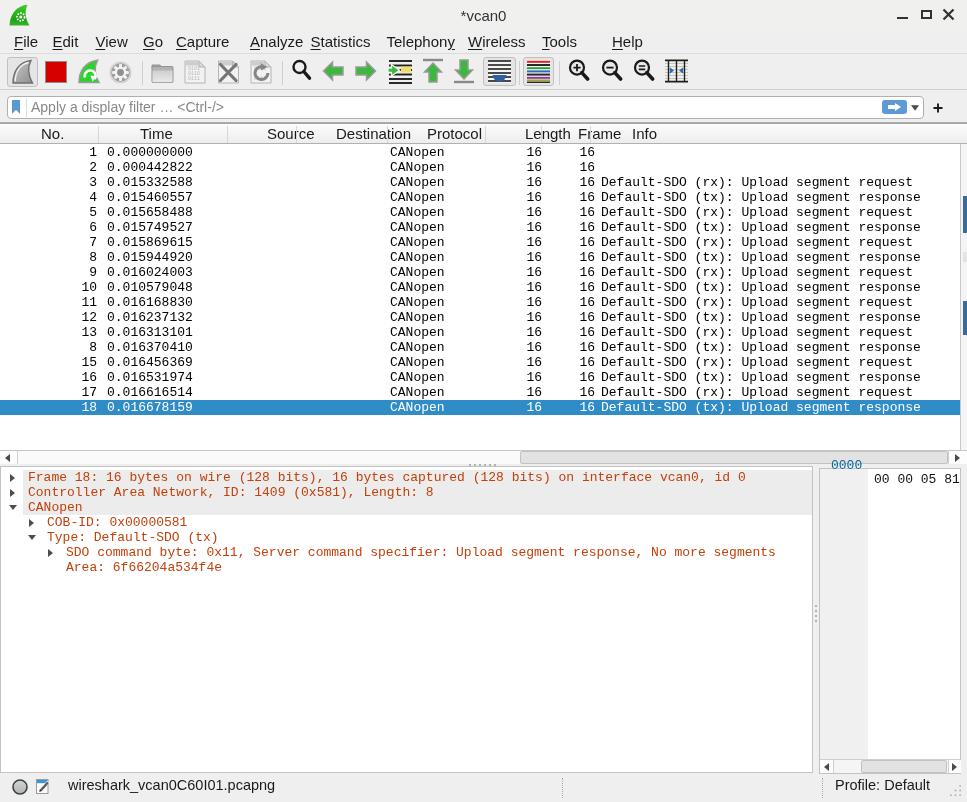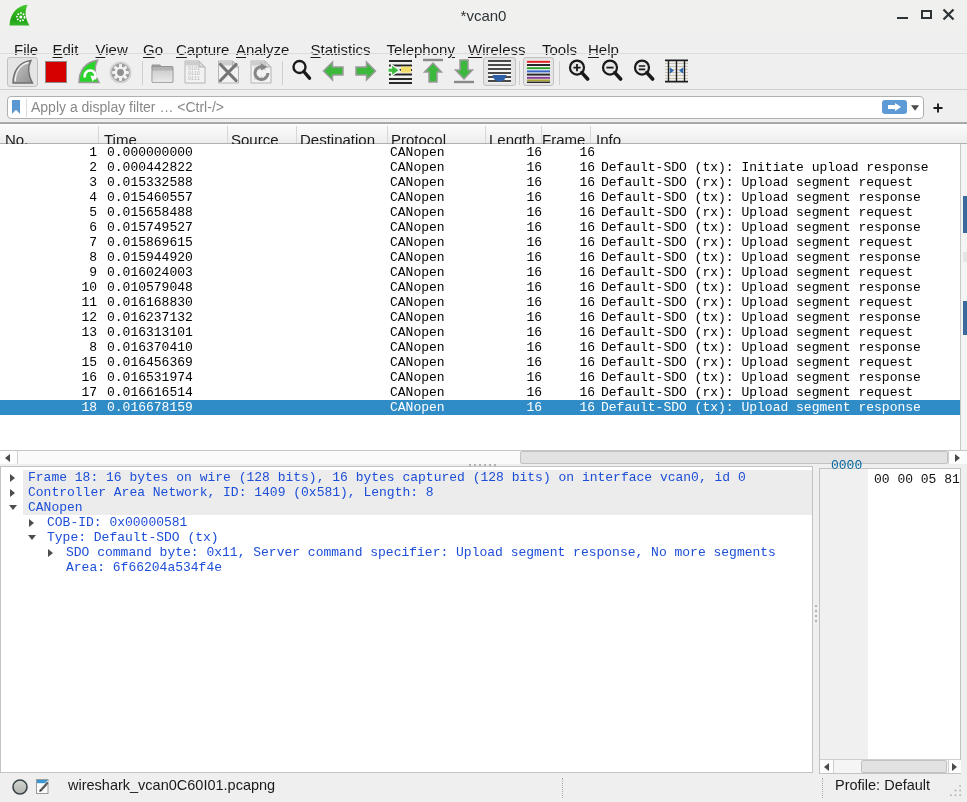--- a/index.html
+++ b/index.html
@@ -5,56 +5,56 @@
   html,body{margin:0;padding:0;}
   body{width:967px;height:802px;position:relative;overflow:hidden;background:#efefef;
        font-family:"Liberation Sans",sans-serif;-webkit-font-smoothing:antialiased;}
   .abs{position:absolute;}
   .mono{font-family:"Liberation Mono",monospace;font-size:13px;line-height:15px;white-space:pre;color:#111;}
   
   #titlebar{left:0;top:0;width:967px;height:30px;background:#f0f0ef;}
   #title{left:0;top:6.5px;width:967px;text-align:center;font-size:15px;color:#2e3436;}
   
   #menubar{left:0;top:30px;width:967px;height:23px;font-size:15px;color:#1a1a1a;}
-  .mi{position:absolute;top:2.5px;margin-top:8px;}
+  .mi{position:absolute;top:2.5px;}
   .mi u{text-decoration:underline;text-underline-offset:2px;}
   
   #toolbar{left:0;top:53px;width:967px;height:37px;border-top:1px solid #dcdcdc;border-bottom:1px solid #d0d0d0;box-sizing:border-box;}
   .tsep{position:absolute;top:61px;width:1px;height:24px;background:#cfcfcf;}
   .tbtn{position:absolute;top:3px;width:31px;height:30px;background:#e5e5e5;border:1px solid #c0c0c0;border-radius:3px;box-sizing:border-box;}
   
   #filterbox{left:7px;top:96px;width:917px;height:23px;background:#fff;border:1px solid #b0b0b0;border-radius:4px;box-sizing:border-box;}
   #filtertext{left:31px;top:99px;font-size:14px;color:#888;}
   #applybtn{left:882px;top:100px;width:25px;height:14px;background:#5e9bd6;border-radius:3px;}
   #plus{left:933px;top:103px;}
   
   #phead{left:0;top:123px;width:967px;height:21px;background:linear-gradient(#fcfcfc,#ededed);
          border-top:1px solid #a6a6a6;border-bottom:1px solid #b1b1b1;box-sizing:border-box;font-size:15px;color:#1a1a1a;}
   .hsep{position:absolute;top:2px;width:1px;height:17px;background:#d7d7d7;}
-  .hlbl{position:absolute;top:7px;}
+  .hlbl{position:absolute;top:1px;margin-left:36px;}
   
   #plist{left:0;top:144px;width:961px;height:306px;background:#fff;overflow:hidden;}
   .prow{position:absolute;left:0;width:961px;height:15px;}
   .prow span{position:absolute;font-family:"Liberation Mono",monospace;font-size:13px;line-height:15px;white-space:pre;}
   .c-no{left:0;width:97px;text-align:right;}
   .c-t{left:107px;text-align:right;}
   .c-pr{left:390px;}
   .c-ln{left:487px;width:55px;text-align:right;}
   .c-fr{left:539px;width:56px;text-align:right;}
   .c-in{left:601px;}
   .sel{background:#308cc6;}
   .sel span{color:#fff;}
   
   #mmap{left:960px;top:144px;width:7px;height:306px;background:#f4f4f4;border-left:1px solid #c8c8c8;box-sizing:border-box;}
   
   #plhs{left:0;top:450px;width:967px;height:14px;background:#fafafa;border-top:1px solid #c6c6c6;box-sizing:border-box;}
   
   #dpane{left:0;top:466px;width:813px;height:307px;background:#fff;border:1px solid #c3c3c3;box-sizing:border-box;overflow:hidden;}
   .dgray{background:#ececec;left:23px;width:789px;}
-  .dtxt{position:absolute;font-family:"Liberation Mono",monospace;font-size:13px;line-height:15px;white-space:pre;color:#1d4ed8;}
+  .dtxt{position:absolute;font-family:"Liberation Mono",monospace;font-size:13px;line-height:15px;white-space:pre;color:#c2410c;}
   .tri-r{position:absolute;width:0;height:0;border-left:5px solid #4d4d4d;border-top:4px solid transparent;border-bottom:4px solid transparent;}
   .tri-d{position:absolute;width:0;height:0;border-top:5px solid #4d4d4d;border-left:4px solid transparent;border-right:4px solid transparent;}
   
   #hpane{left:819px;top:468px;width:142px;height:306px;background:#fff;border:1px solid #c3c3c3;box-sizing:border-box;overflow:hidden;}
   #hoff{left:0px;top:0px;width:48px;height:290px;background:#f0f0f0;}
   
   #sbar{left:0;top:775px;width:967px;height:27px;font-size:14.5px;color:#1a1a1a;}
   .dotsep{position:absolute;top:3px;height:20px;width:1px;border-left:1px dotted #a8a8a8;}
   
   .sb-thumb{position:absolute;background:#e2e2e2;border:1px solid #c2c2c2;box-sizing:border-box;border-radius:2px;}
@@ -84,26 +84,26 @@
   <svg class="abs" style="left:942px;top:8px" width="13" height="13" viewBox="0 0 13 13">
     <path d="M1.5,1.5 L11.5,11.5 M11.5,1.5 L1.5,11.5" stroke="#2e3436" stroke-width="2.2"></path>
   </svg>
 
   <div id="menubar" class="abs">
     <span class="mi" style="left:14px"><u>F</u>ile</span>
     <span class="mi" style="left:52.5px"><u>E</u>dit</span>
     <span class="mi" style="left:95.5px"><u>V</u>iew</span>
     <span class="mi" style="left:143px"><u>G</u>o</span>
     <span class="mi" style="left:176px"><u>C</u>apture</span>
-    <span class="mi" style="left:236px"><u>A</u>nalyze</span>
+    <span class="mi" style="left:250px"><u>A</u>nalyze</span>
     <span class="mi" style="left:310.5px"><u>S</u>tatistics</span>
     <span class="mi" style="left:386.5px">Telephon<u>y</u></span>
     <span class="mi" style="left:468px"><u>W</u>ireless</span>
     <span class="mi" style="left:542px"><u>T</u>ools</span>
-    <span class="mi" style="left:588px"><u>H</u>elp</span>
+    <span class="mi" style="left:612px"><u>H</u>elp</span>
   </div>
 
   <div id="toolbar" class="abs"></div>
   <div id="tb-icons">
 
     <div class="tbtn abs" style="left:7px;top:57px"></div>
     <svg class="abs" style="left:10px;top:59px" width="26" height="26" viewBox="0 0 26 26">
       <defs>
         <linearGradient id="finG" x1="0" y1="0" x2="1" y2="1">
         <stop offset="0" stop-color="#c8c8c8"></stop>
@@ -328,21 +328,20 @@
       <span class="c-pr">CANopen</span>
       <span class="c-ln">16</span>
       <span class="c-fr">16</span>
     </div>
     <div class="prow" style="top:16px">
       <span class="c-no">2</span>
       <span class="c-t">0.000442822</span>
       <span class="c-pr">CANopen</span>
       <span class="c-ln">16</span>
       <span class="c-fr">16</span>
-      <span class="c-in">Default-SDO (tx): Initiate upload response</span>
     </div>
     <div class="prow" style="top:31px">
       <span class="c-no">3</span>
       <span class="c-t">0.015332588</span>
       <span class="c-pr">CANopen</span>
       <span class="c-ln">16</span>
       <span class="c-fr">16</span>
       <span class="c-in">Default-SDO (rx): Upload segment request</span>
     </div>
     <div class="prow" style="top:46px">

